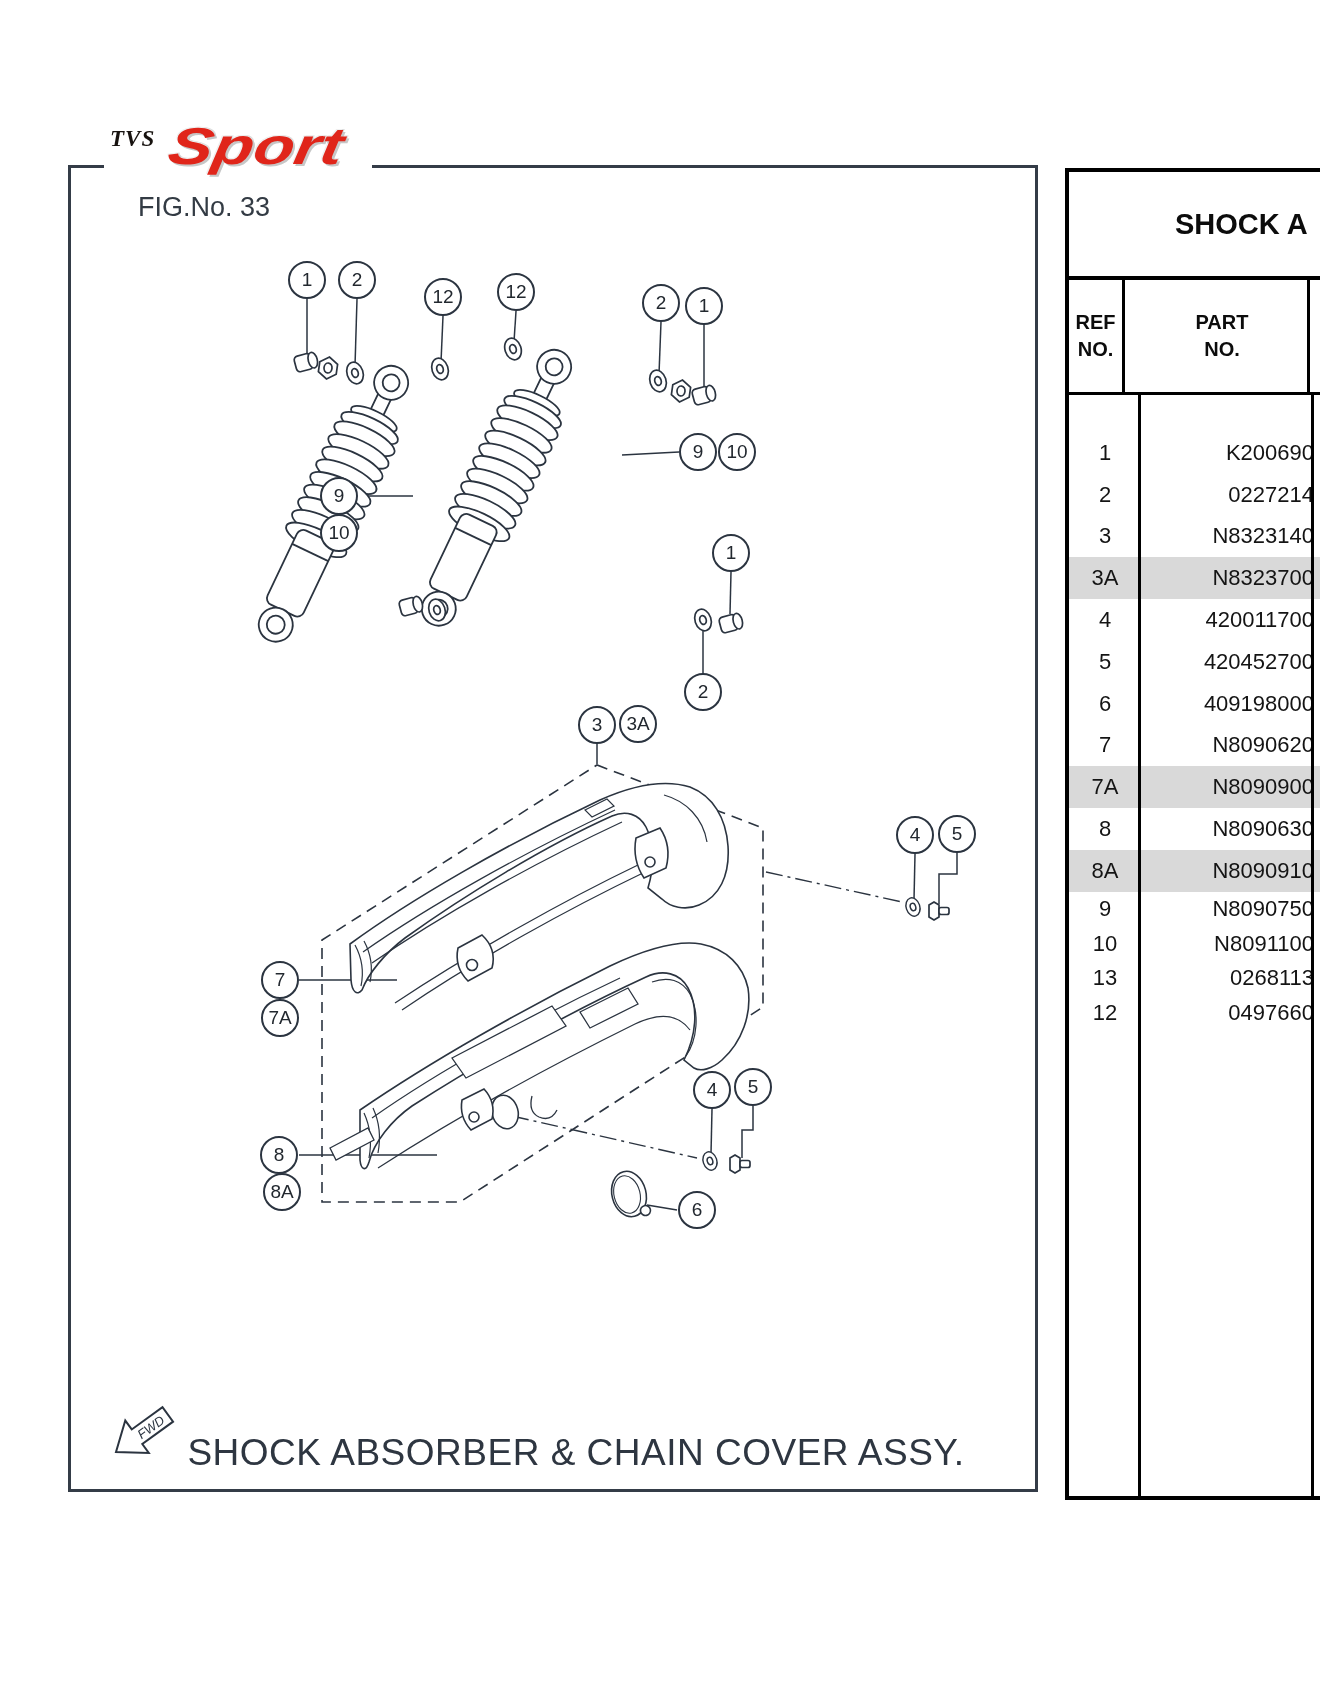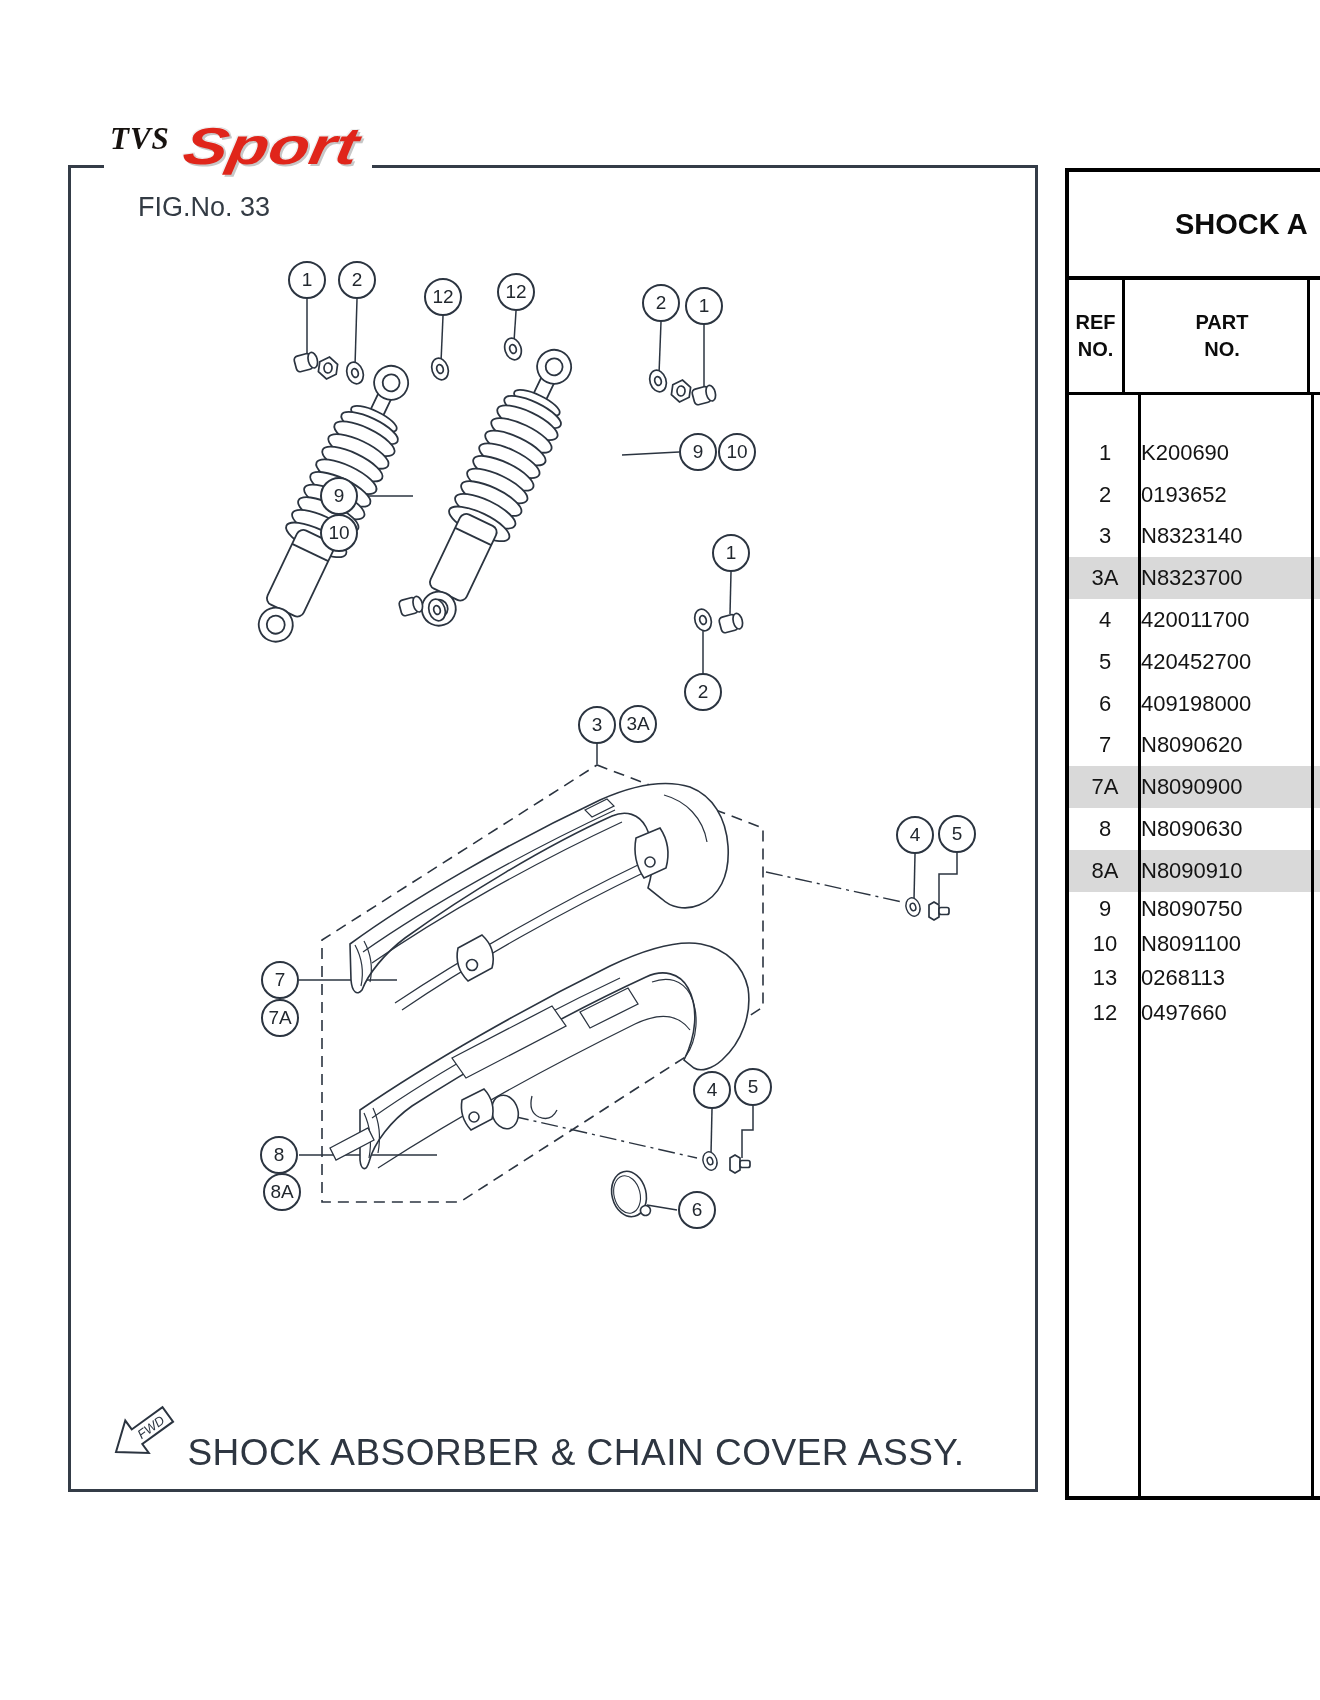--- a/index.html
+++ b/index.html
@@ -8,21 +8,21 @@
   
   .diagram-box{position:absolute;left:68px;top:165px;width:964px;height:1324px;
                border:3px solid #343c47;border-top:none;background:#fff;}
   .top-seg{position:absolute;top:165px;height:3px;background:#343c47;}
   .top-seg1{left:68px;width:50px;}
   .top-seg2{left:372px;width:666px;}
   
   .logo{position:absolute;left:104px;top:120px;display:flex;align-items:flex-start;
         background:#fff;padding:2px 14px 2px 6px;z-index:5;}
   .logo-tvs{font-family:"Liberation Serif",serif;font-style:italic;font-weight:bold;
-            font-size:31px;line-height:34px;color:#17120f;letter-spacing:1px;}
+            font-size:23px;line-height:34px;color:#17120f;letter-spacing:1px;}
   .logo-sport{display:inline-block;font-style:italic;font-weight:bold;font-size:52px;line-height:48px;
               color:#e0251a;margin-left:10px;transform:scaleX(1.28) skewX(-8deg);transform-origin:left bottom;
               text-shadow:2px 2px 0 #c7c7c7,-1px -1px 0 #efefef,1px -1px 0 #dedede;}
   .fig-label{position:absolute;left:138px;top:192px;font-size:27px;color:#333b44;z-index:4;}
   
   .caption{position:absolute;left:68px;top:1418px;width:964px;text-align:center;
            padding-left:52px;box-sizing:border-box;font-size:37px;color:#2e3641;letter-spacing:.5px;margin-top:14px;}
   
   .callout{position:absolute;width:38px;height:38px;border:2px solid #2b3440;border-radius:50%;
            background:#fff;box-sizing:border-box;display:flex;align-items:center;justify-content:center;
@@ -40,21 +40,21 @@
   .pt-sub .c1{width:56px;border-right:3px solid #000;}
   .pt-sub .c2{width:173px;border-right:3px solid #000;margin-left:12px;}
   .pt-sub .c3{flex:1;}
   .pt-body{position:relative;height:1105px;padding-top:37px;box-sizing:border-box;}
   .vline{position:absolute;top:0;bottom:0;width:3px;background:#000;z-index:2;}
   .vline1{left:69px;} .vline2{left:242px;}
   .pt-row{height:41.8px;display:flex;align-items:center;font-size:22px;color:#141414;position:relative;z-index:1;}
   .pt-row.tight{height:34.5px;}
   .pt-row.hl{background:#d9d9d9;}
   .pt-row .c-ref{width:72px;text-align:center;}
-  .pt-row .c-part{width:173px;text-align:left;}
+  .pt-row .c-part{width:173px;text-align:right;}
 </style>
 </head>
 <body>
 
 <div class="page">
 
   <div class="diagram-box"></div>
   <div class="top-seg top-seg1"></div>
   <div class="top-seg top-seg2"></div>
 
@@ -247,21 +247,21 @@
     </div>
     <div class="pt-body" id="pt-body-rows">
       <div class="vline vline1"></div>
       <div class="vline vline2"></div>
     <div class="pt-row">
           <span class="c-ref">1</span>
           <span class="c-part">K200690</span>
         </div>
         <div class="pt-row">
           <span class="c-ref">2</span>
-          <span class="c-part">0193652</span>
+          <span class="c-part">0227214</span>
         </div>
         <div class="pt-row">
           <span class="c-ref">3</span>
           <span class="c-part">N8323140</span>
         </div>
         <div class="pt-row hl">
           <span class="c-ref">3A</span>
           <span class="c-part">N8323700</span>
         </div>
         <div class="pt-row">

